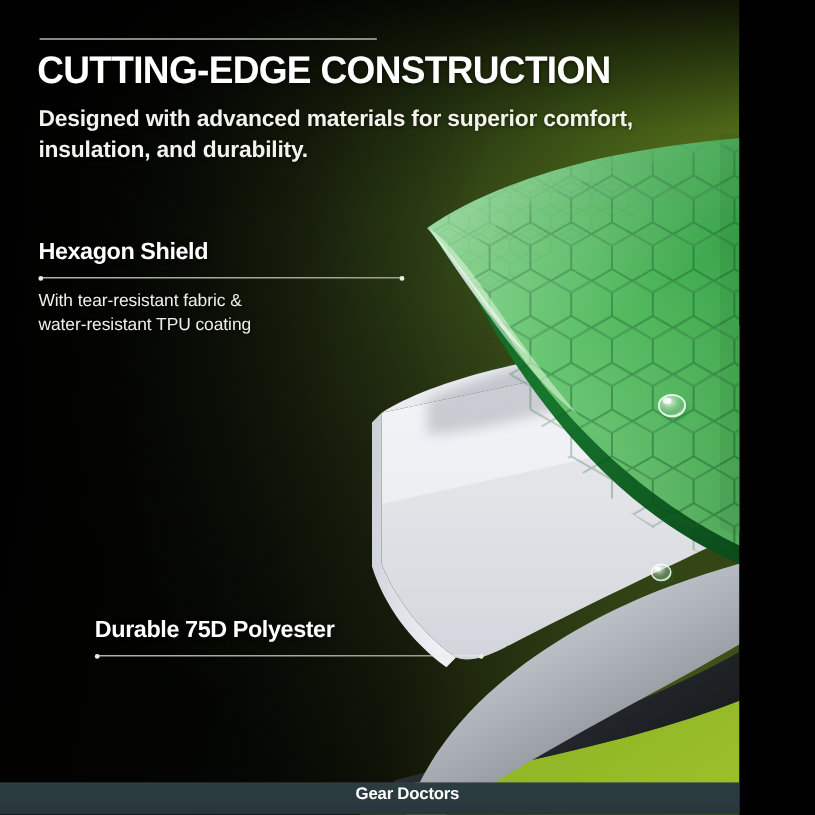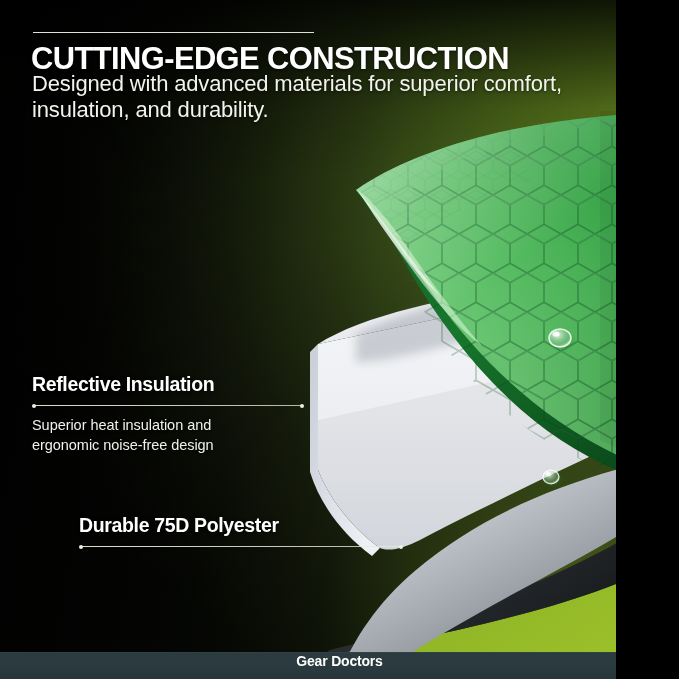--- a/index.html
+++ b/index.html
@@ -110,26 +110,26 @@
     color: #ffffff;
     white-space: nowrap;
     transform: scaleX(0.965);
     transform-origin: left center;
     text-shadow: 0 1px 3px rgba(0,0,0,0.55);
   }
 
   .subtitle {
     position: absolute;
     left: 32px;
-    top: 71px;
+    top: 87px;
     margin: 0;
     width: 560px;
-    font-size: 22px;
+    font-size: 19px;
     line-height: 26px;
-    font-weight: 400;
+    font-weight: 700;
     color: #f2f3ec;
     letter-spacing: -0.15px;
     text-shadow: 0 1px 3px rgba(0,0,0,0.5);
   }
 
   .feature {
     position: absolute;
     left: 32px;
   }
   .feature-title {
@@ -451,31 +451,31 @@
   </svg>
 
   <div class="content">
 
     <div class="top-rule"></div>
 
     <h1 class="title">CUTTING-EDGE CONSTRUCTION</h1>
 
     <p class="subtitle">Designed with advanced materials for superior comfort, insulation, and durability.</p>
 
-
-    <div class="feature" style="top:372px; width:272px;">
-      <h2 class="feature-title">Reflective Insulation</h2>
+    <div class="feature" style="top:198px; width:305px;">
+      <h2 class="feature-title">Hexagon Shield</h2>
       <div class="feature-rule">
         <span class="dot start"></span>
         <span class="line"></span>
         <span class="dot end"></span>
       </div>
-      <p class="feature-desc">Superior heat insulation and
-ergonomic noise-free design</p>
+      <p class="feature-desc">With tear-resistant fabric &amp;
+water-resistant TPU coating</p>
     </div>
+
 
     <div class="feature" style="top:513px; width:324px;margin-left:47px;">
       <h2 class="feature-title">Durable 75D Polyester</h2>
       <div class="feature-rule">
         <span class="dot start"></span>
         <span class="line"></span>
         <span class="dot end"></span>
       </div>
     </div>
   </div>

